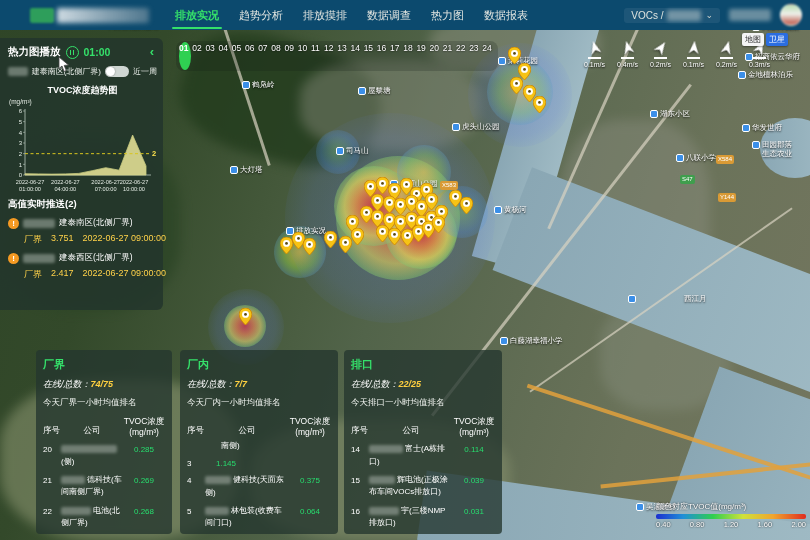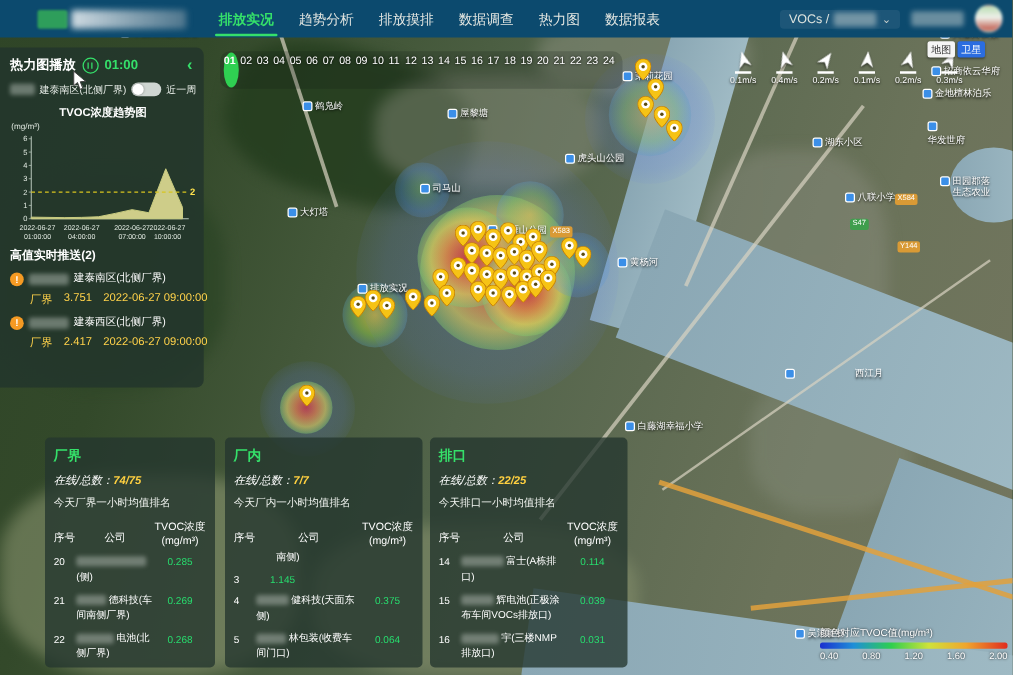--- a/index.html
+++ b/index.html
@@ -193,21 +193,21 @@
         <span>茉莉花园</span>
       </div>
       <div class="mlabel" style="left: 745px; top: 52px;">
         <span class="mdot"></span>
         <span>招商依云华府</span>
       </div>
       <div class="mlabel" style="left: 738px; top: 70px;">
         <span class="mdot"></span>
         <span>金地檀林泊乐</span>
       </div>
-      <div class="mlabel" style="left: 742px; top: 96px; flex-direction: column;">
+      <div class="mlabel" style="left: 742px; top: 123px;">
         <span class="mdot"></span>
         <span>华发世府</span>
       </div>
       <div class="mlabel" style="left: 650px; top: 109px;">
         <span class="mdot"></span>
         <span>湖东小区</span>
       </div>
       <div class="mlabel" style="left: 676px; top: 153px;">
         <span class="mdot"></span>
         <span>八联小学</span>

